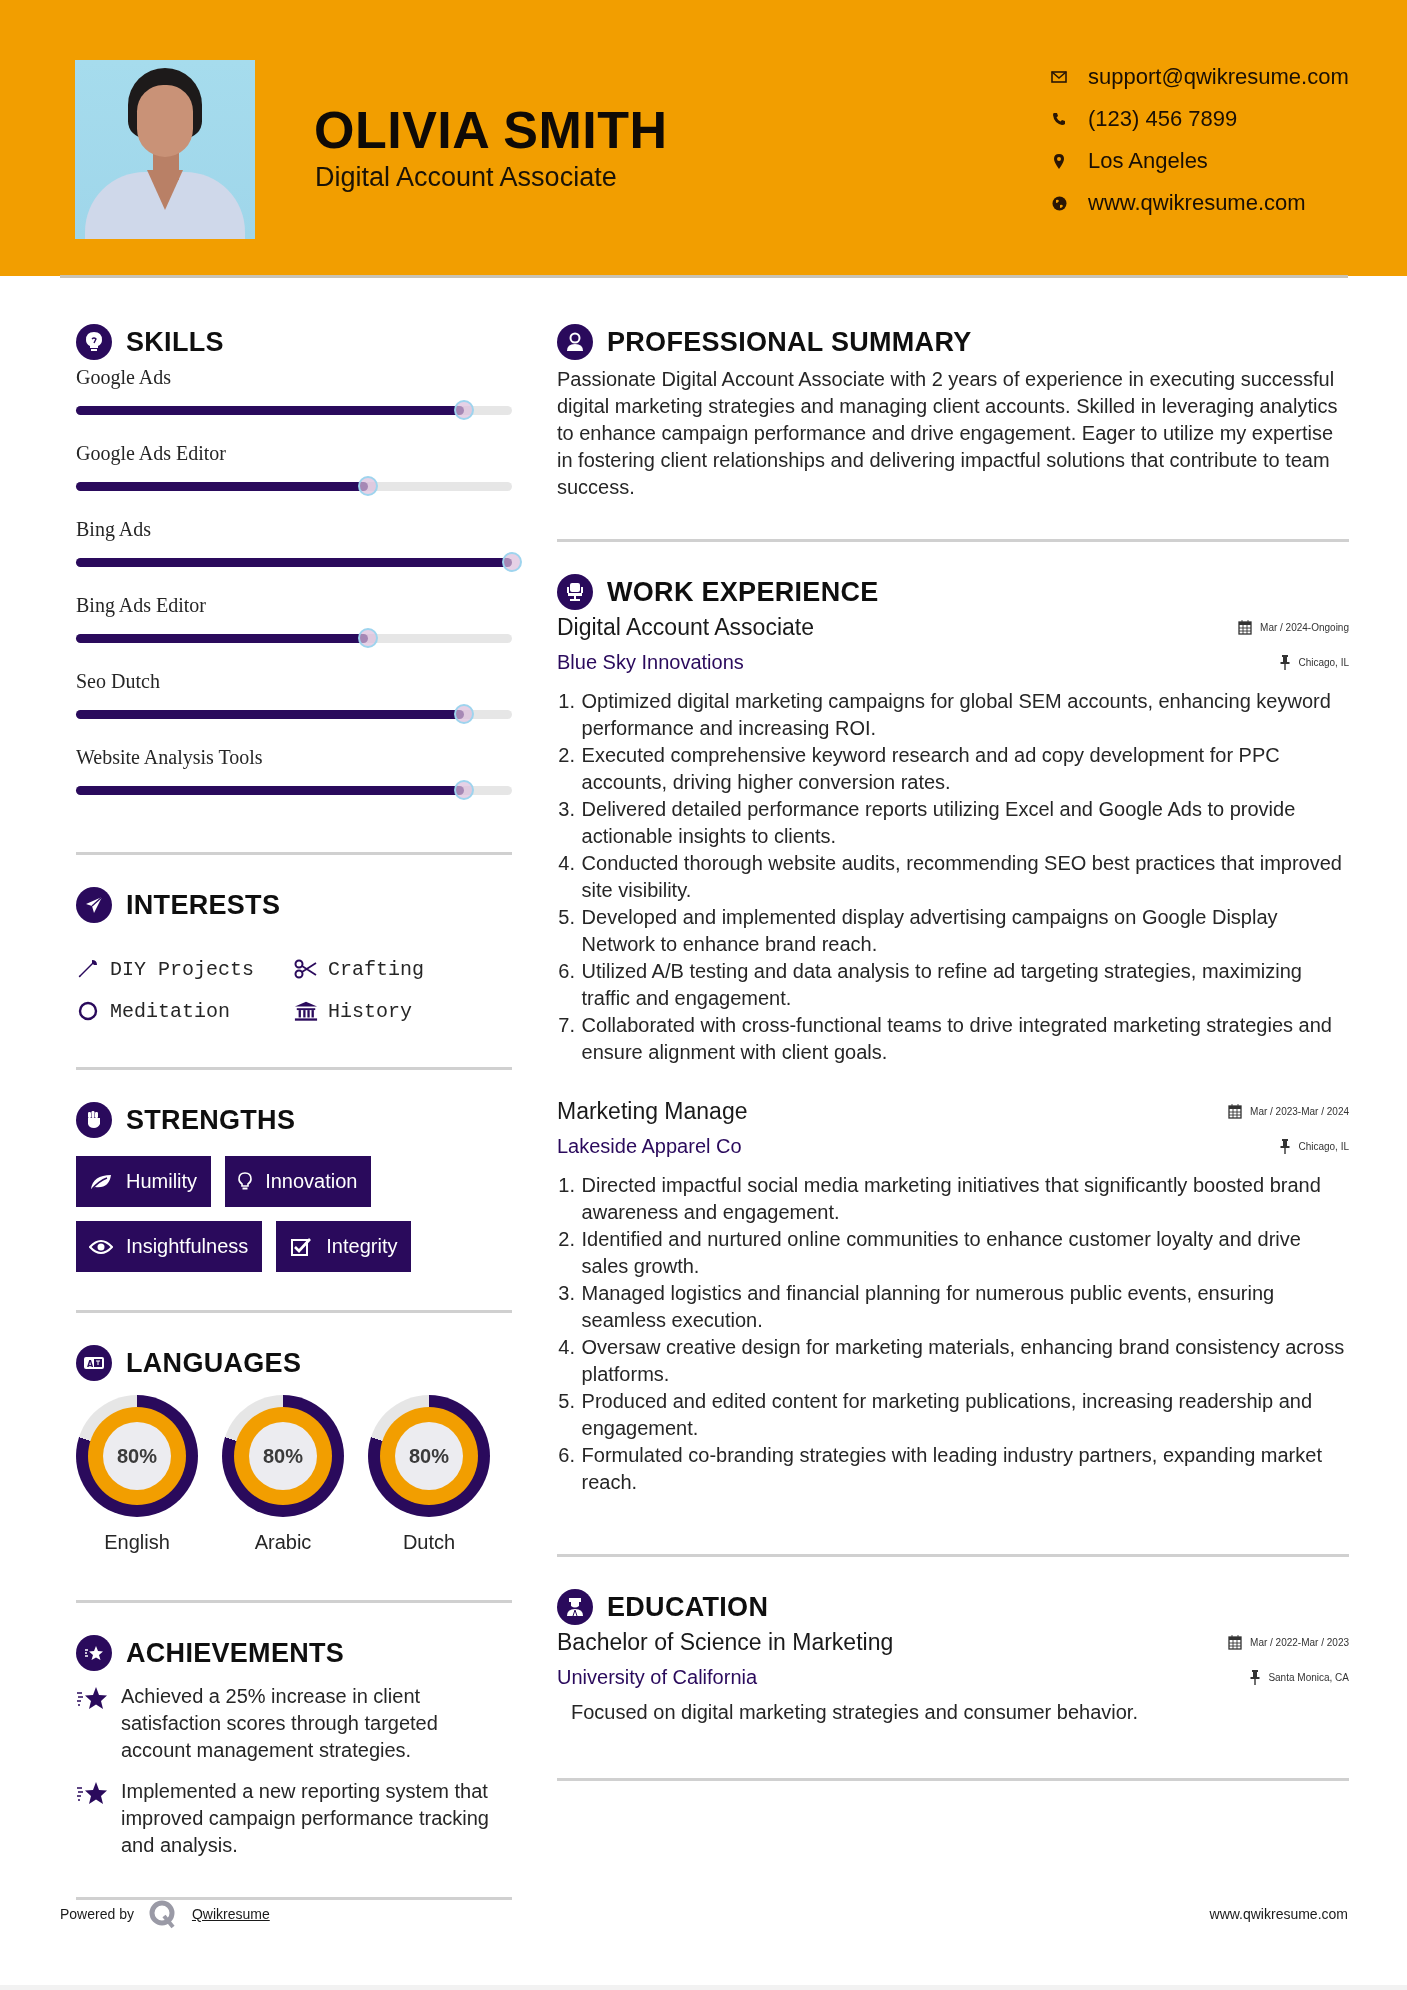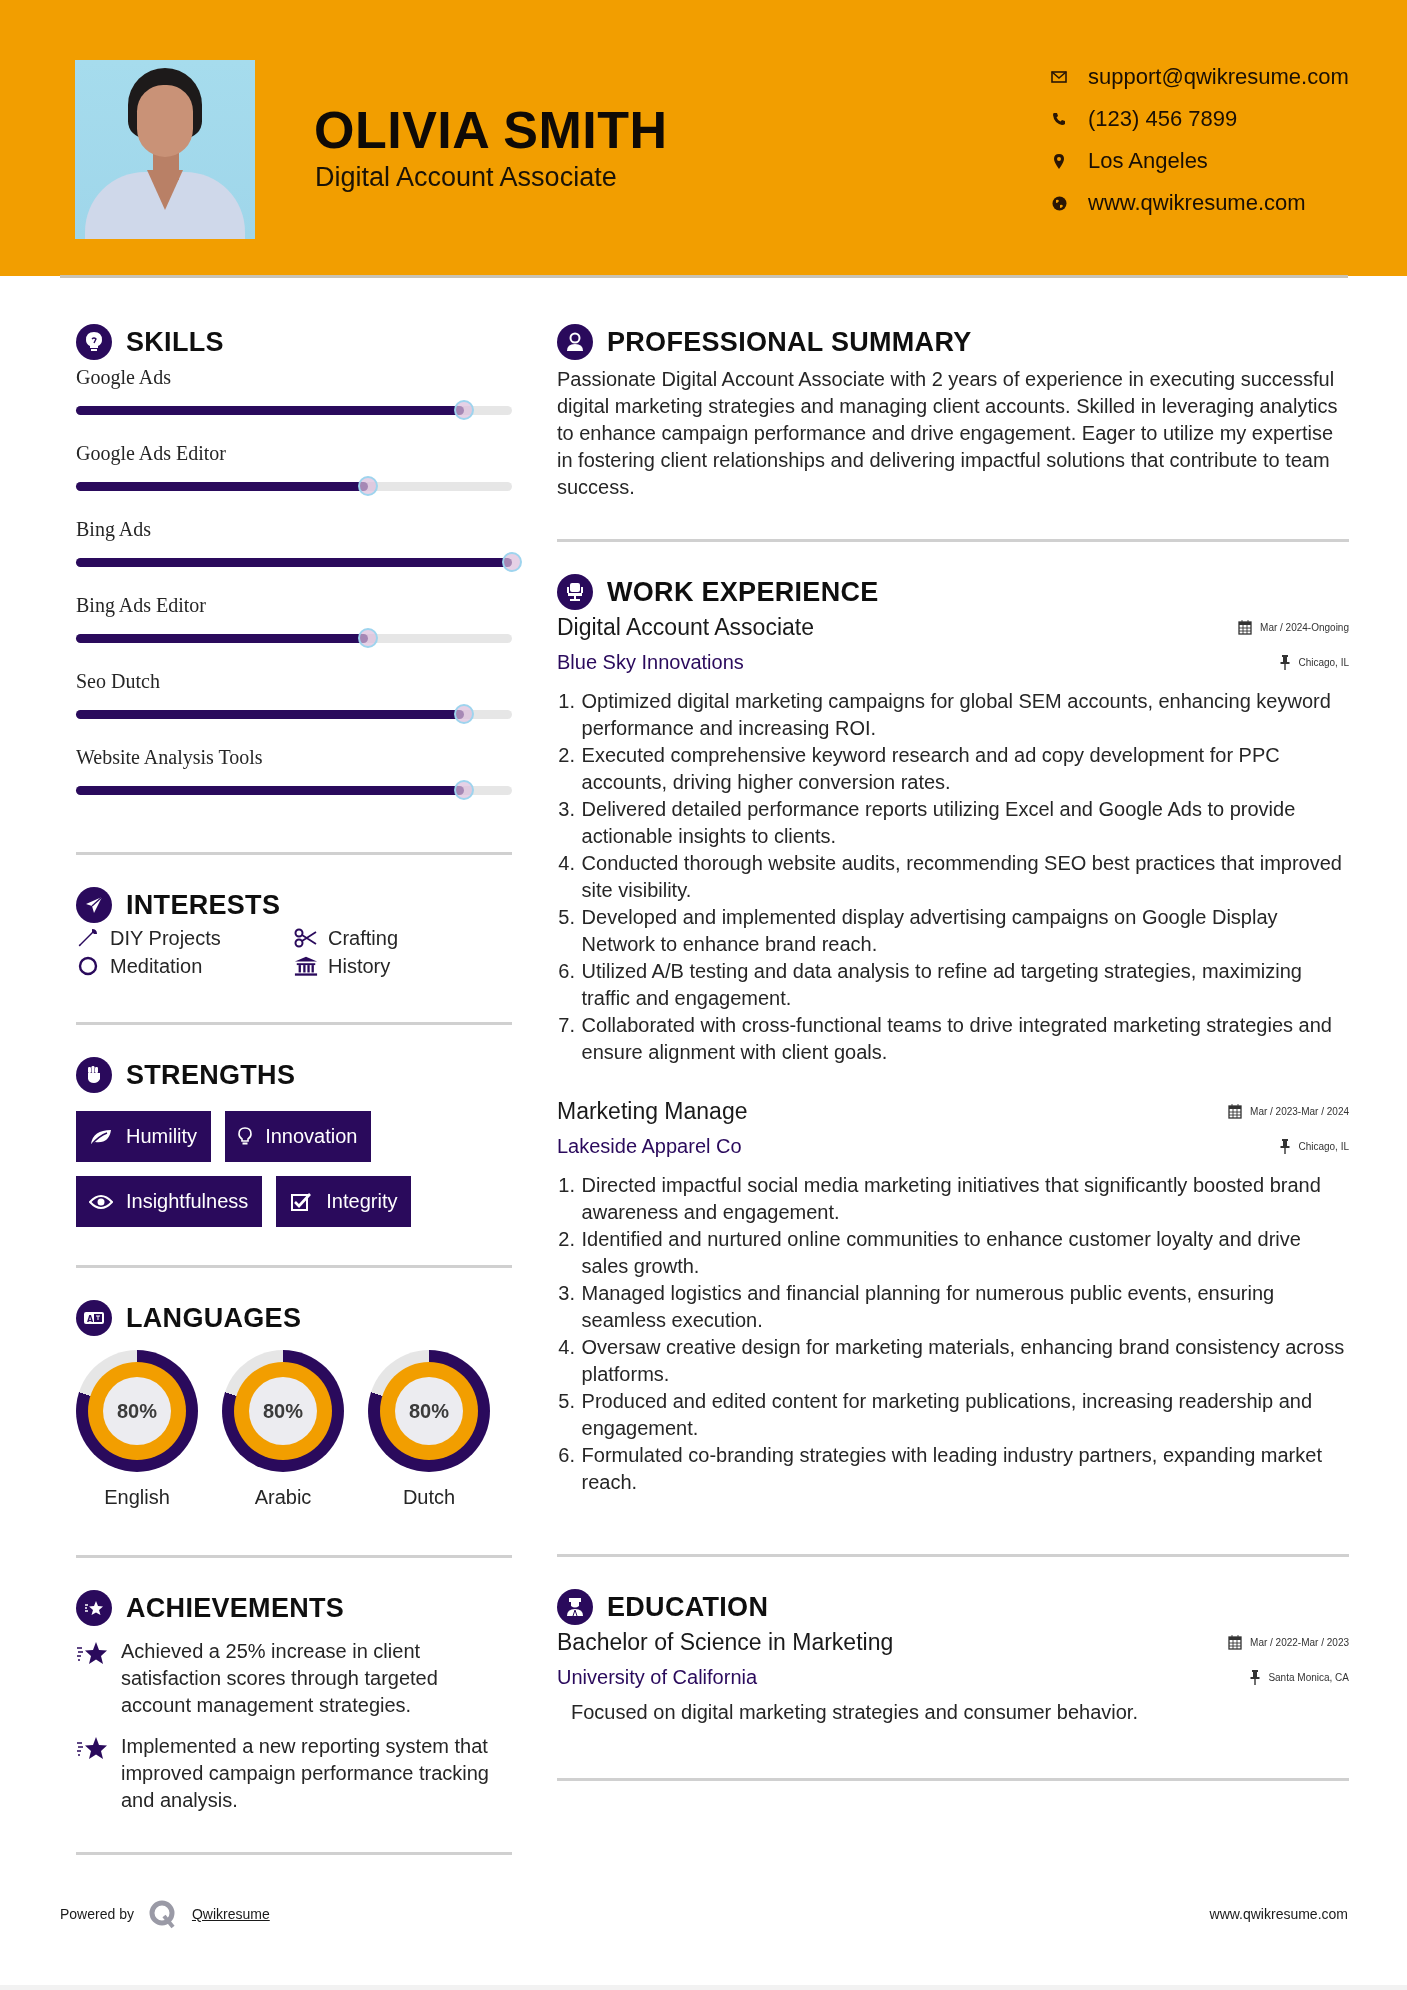--- a/index.html
+++ b/index.html
@@ -34,21 +34,21 @@
   .divider { height: 3px; background: #d0d0d0; width: 100%; }
 
   
   .skill { height: 76px; position: relative; }
   .skill-label { font-size: 20px; color: #262626; position: absolute; top: 0; left: 0; }
   .skill-track { position: absolute; left: 0; top: 40px; width: 436px; height: 9px; background: #e6e6e6; border-radius: 5px; }
   .skill-fill { position: absolute; left: 0; top: 0; height: 9px; background: #2a0a5c; border-radius: 5px; }
   .skill-knob { position: absolute; top: -6px; width: 20px; height: 20px; border-radius: 50%; border: 2px solid #9ed4ee; background: rgba(220,190,220,0.7); margin-left: -10px; }
 
   
-  .interests { display: grid; grid-template-columns: 218px 218px; row-gap: 4px; margin-top: 1px; }
+  .interests { display: grid; grid-template-columns: 218px 218px; row-gap: 18px; margin-top: 32px; font-family: Liberation Mono, monospace; }
   .interest { display: flex; align-items: center; font-size: 20px; color: #262626; }
   .interest .ic { width: 24px; height: 24px; margin-right: 10px; display: inline-flex; align-items: center; justify-content: center; }
 
   
   .strengths { display: flex; flex-wrap: wrap; gap: 14px 14px; margin-top: 16px; width: 436px; }
   .chip { background: #2a0a5c; color: #ffffff; font-size: 20px; height: 51px; padding: 0 14px 0 12px; display: inline-flex; align-items: center; }
   .chip .ic { width: 26px; height: 22px; margin-right: 12px; display: inline-flex; align-items: center; justify-content: center; }
 
   
   .langs { display: flex; gap: 24px; margin-top: 12px; }

